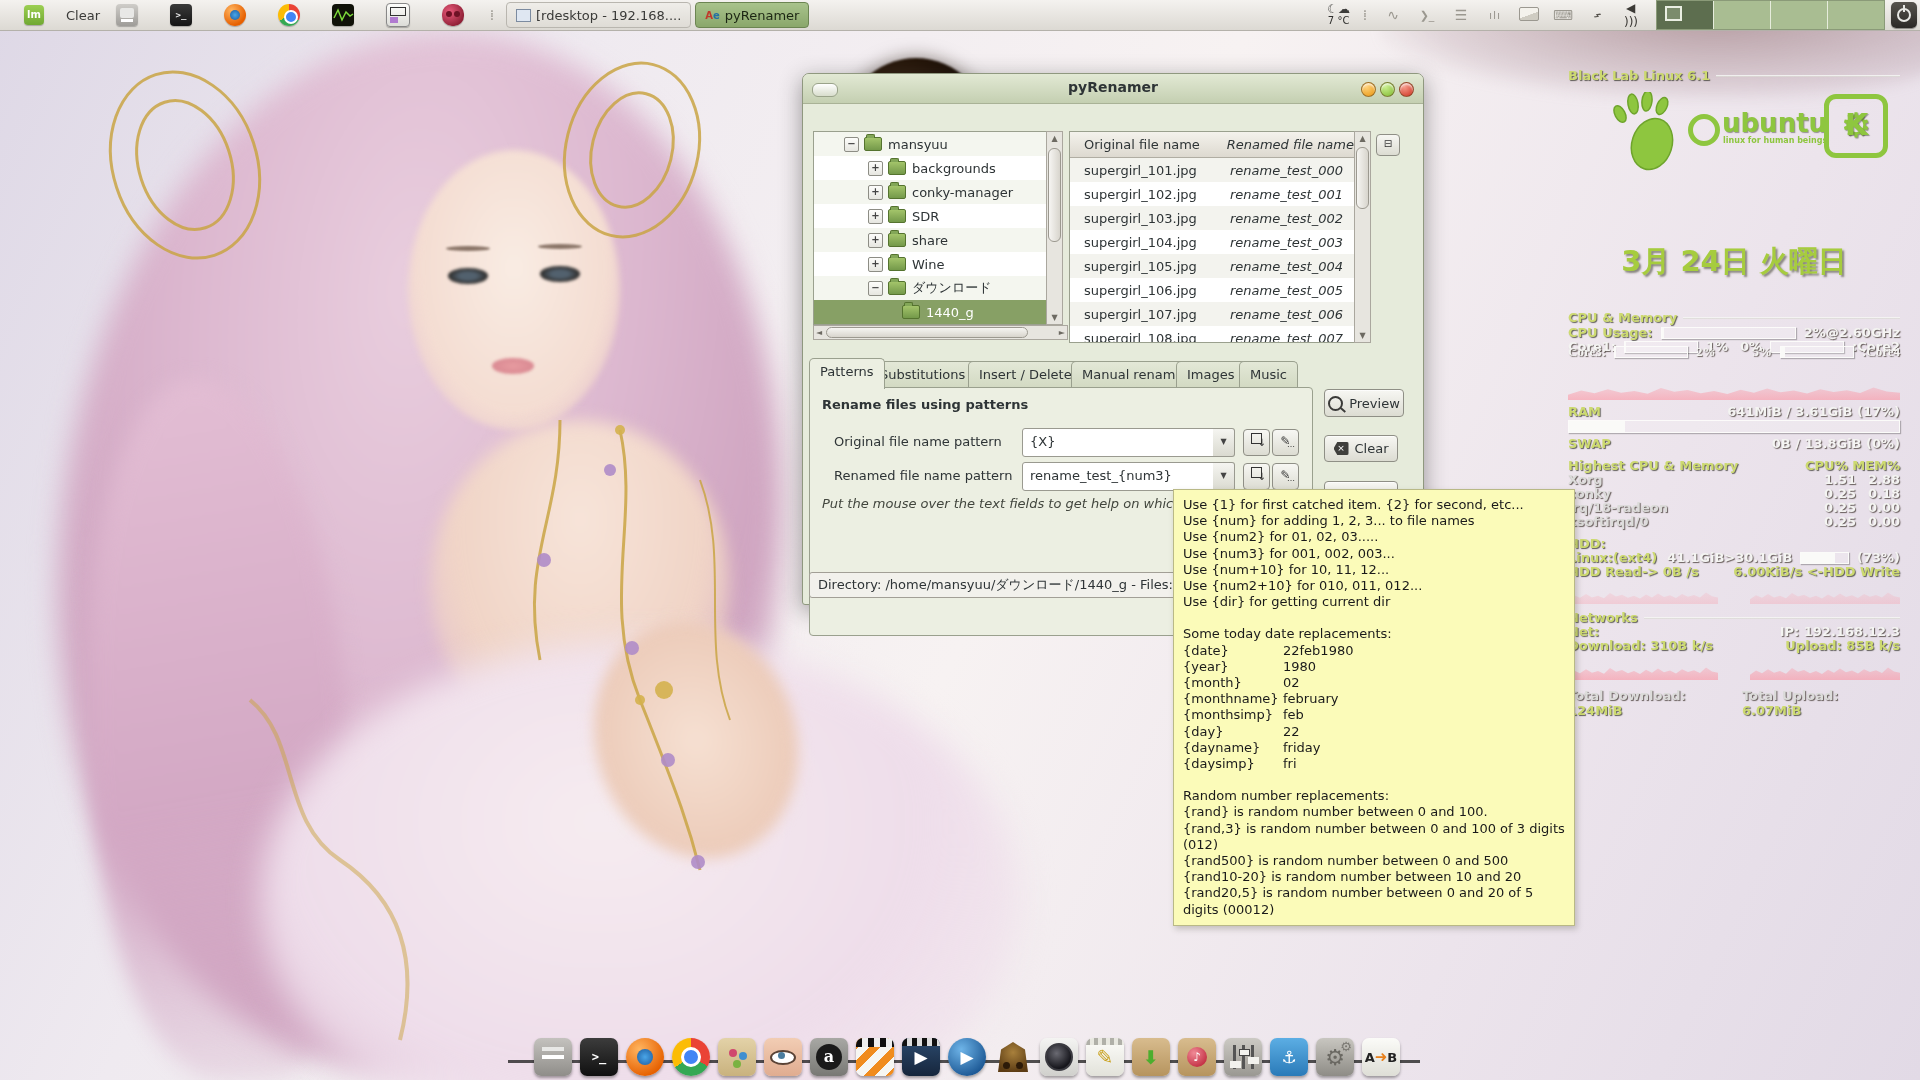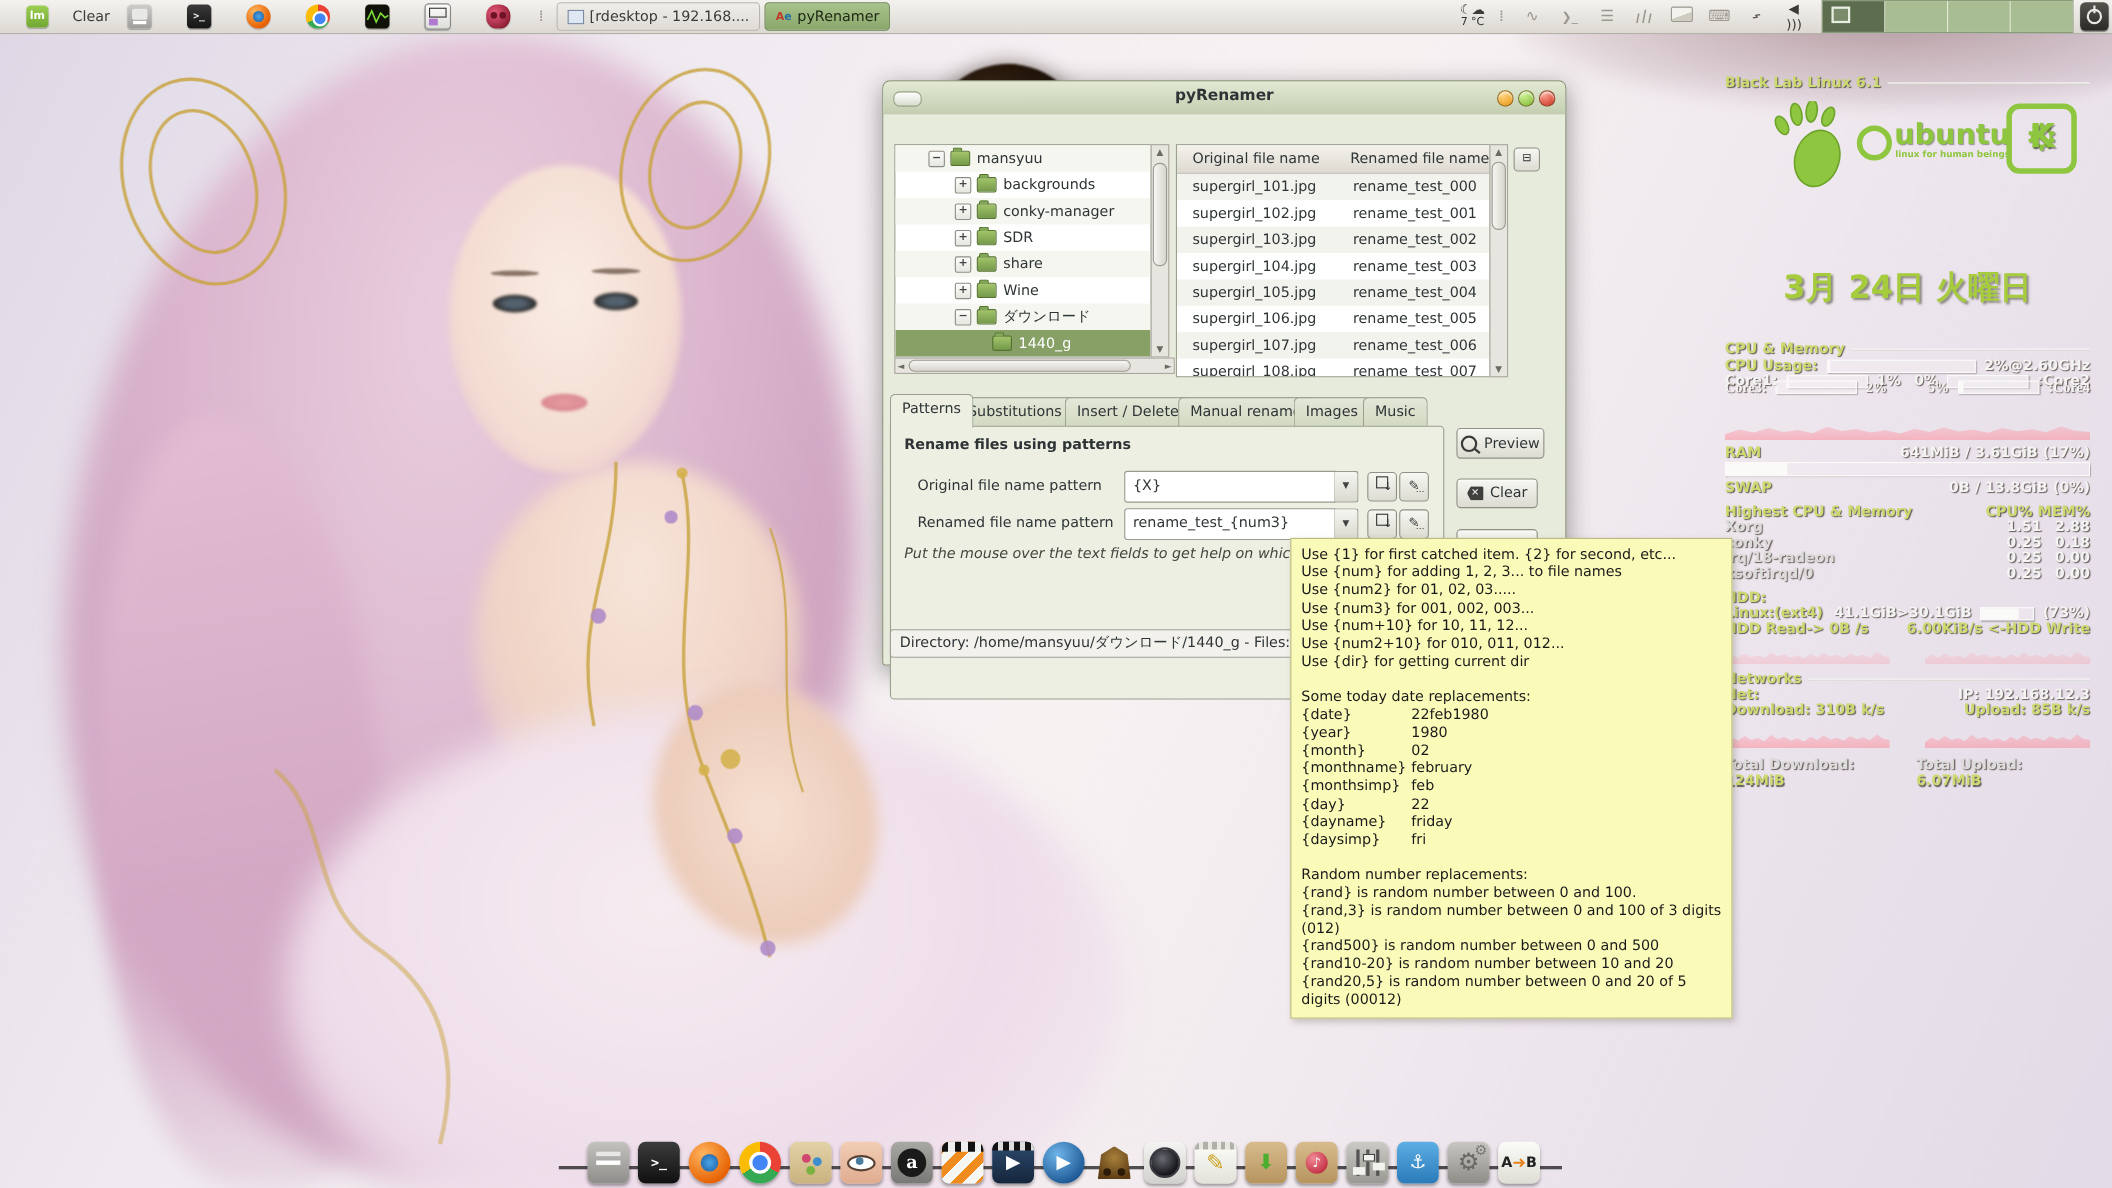--- a/index.html
+++ b/index.html
@@ -41,21 +41,21 @@
   .vsb .thumb{position:absolute;left:1px;right:1px;border-radius:6px;background:linear-gradient(90deg,#f6f5f2,#d8d5cd);border:1px solid #9c9990;}
   .sbarrow{position:absolute;left:0;right:0;text-align:center;font-size:8px;color:#6d6a62;}
   #hscroll{position:absolute;left:10px;top:251px;width:253px;height:13px;background:#e7e5df;border:1px solid #aaa79e;}
   #hscroll .hthumb{position:absolute;top:1px;bottom:1px;left:12px;width:200px;border-radius:6px;background:linear-gradient(#f6f5f2,#d8d5cd);border:1px solid #9c9990;}
   
   #flist{position:absolute;left:266px;top:57px;width:284px;height:210px;background:#fff;border:1px solid #9aa08e;overflow:hidden;}
   #fhead{display:flex;height:25px;background:linear-gradient(#f4f2ec,#ddd9d0);border-bottom:1px solid #b0ada3;font-size:13px;color:#2e3436;align-items:center;}
   .fr{display:flex;height:24px;align-items:center;font-size:13px;color:#2e3436;}
   .fr:nth-child(even){background:#f3f3ee;}
   .c1{width:140px;padding-left:14px;white-space:nowrap;}
-  .c2{padding-left:6px;white-space:nowrap;}
+  .c2{padding-left:6px;white-space:nowrap;font-style:italic;}
   
   .tab{position:absolute;top:287px;height:26px;background:linear-gradient(#e3e8d7,#d2d9c2);border:1px solid #9aa08e;
     border-bottom:none;border-radius:5px 5px 0 0;font-size:13px;color:#2e3436;text-align:center;line-height:25px;padding:0 10px;}
   .tab.on{background:#ecefe2;top:284px;height:30px;font-weight:normal;z-index:2;}
   #nbframe{position:absolute;left:6px;top:313px;width:502px;height:247px;background:#ecefe2;border:1px solid #9aa08e;border-radius:0 4px 4px 4px;}
   .btn{position:absolute;display:flex;align-items:center;justify-content:center;gap:6px;
     background:linear-gradient(#f7f7f3,#dcdcd2);border:1px solid #8f8f86;border-radius:4px;font-size:13px;color:#2e3436;box-shadow:0 1px 0 rgba(255,255,255,.7) inset;}
   .entry{position:absolute;height:27px;background:#fff;border:1px solid #9a9a90;border-radius:3px 0 0 3px;font-size:13px;color:#2e3436;line-height:26px;padding-left:7px;white-space:nowrap;overflow:hidden;}
   .combo-arrow{position:absolute;width:21px;height:27px;background:linear-gradient(#f5f5f1,#dadad0);border:1px solid #9a9a90;border-left:none;border-radius:0 3px 3px 0;text-align:center;line-height:26px;font-size:8px;color:#444;}
   .mini{position:absolute;width:25px;height:25px;background:linear-gradient(#f7f7f3,#dcdcd2);border:1px solid #8f8f86;border-radius:4px;text-align:center;line-height:23px;font-size:12px;color:#333;}
@@ -167,21 +167,21 @@
   </div>
   <div style="flex:1;"></div>
   <div style="display:flex;flex-direction:column;align-items:center;line-height:11px;margin-right:4px;">
     <span style="font-size:12px;color:#3c3c3a;">☾☁</span>
     <span style="font-size:10px;color:#2e2e2c;">7 °C</span>
   </div>
   <span class="tray" style="margin:0 1px;">⁞</span>
   <span class="tray">∿</span>
   <span class="tray" style="font-size:11px;">❯_</span>
   <span class="tray">☰</span>
-  <span class="tray" style="letter-spacing:1px;font-size:16px;font-style:italic;">ılı</span>
+  <span class="tray" style="letter-spacing:1px;font-size:11px;">ılı</span>
   <span class="tray"><span style="display:inline-block;width:18px;height:12px;border:1px solid #9b9890;border-radius:2px;background:linear-gradient(160deg,#f4f2ec 55%,#cfccc2 56%);"></span></span>
   <span class="tray">⌨</span>
   <span class="tray" style="color:#55524c;transform:rotate(-40deg);display:inline-block;">⌁</span>
   <span class="tray" style="color:#3c3a36;font-size:12px;"><span style="display:inline-block;transform:scaleX(-1);">▶</span>)))</span>
   <div style="display:flex;margin:0 6px 0 8px;border:1px solid #8a9a78;">
     <div class="ws active">
         <div style="position:absolute;left:8px;top:5px;width:13px;height:11px;border:2px solid #e9eee2;background:#7b8c6c;"></div>
       </div>
     <div class="ws"></div>
     <div class="ws"></div>

